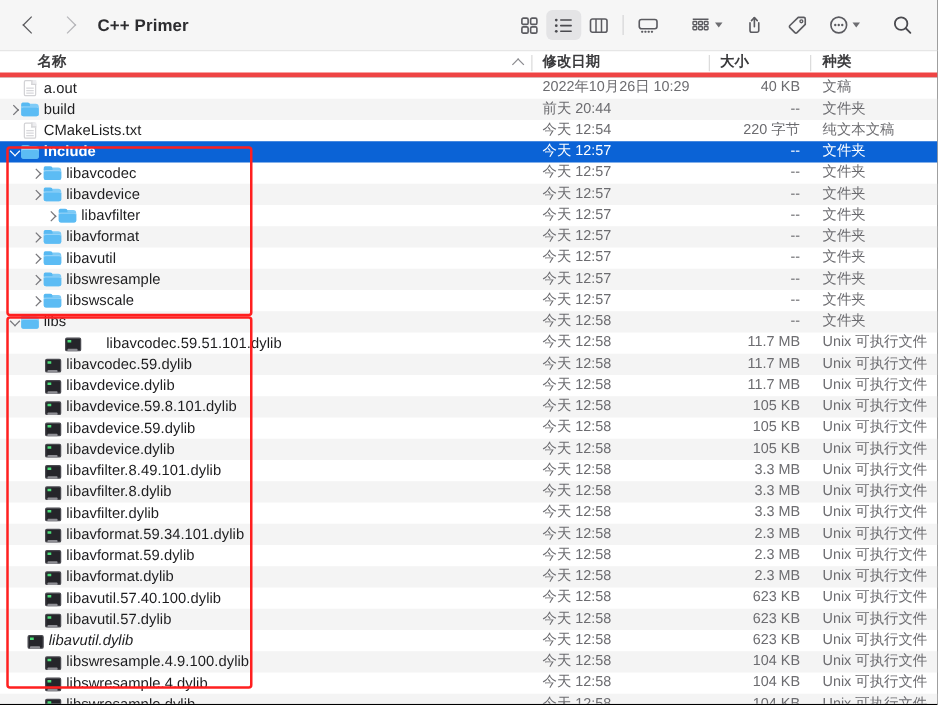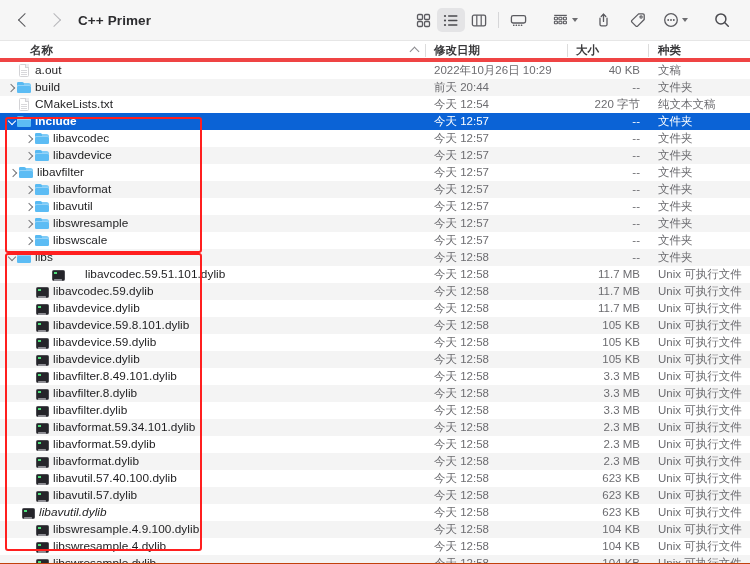--- a/index.html
+++ b/index.html
@@ -14,21 +14,21 @@
     font-family: "Liberation Sans", "DejaVu Sans", sans-serif;
     -webkit-font-smoothing: antialiased;
     color: #1d1d1f;
   }
 
   
   .window {
     position: relative;
     width: 750px;
     height: 564px;
-    background: #c2410c;
+    background: #000000;
     overflow: hidden;
   }
 
   
   .toolbar {
     position: relative;
     height: 40px;
     background: #f6f6f6;
     display: flex;
     align-items: center;
@@ -558,21 +558,21 @@
             <span class="f-tab"></span>
             <span class="f-front"></span>
           </span>
           <span class="name-txt">libavdevice</span>
         </span>
         <span class="cell-date">今天 12:57</span>
         <span class="cell-size">--</span>
         <span class="cell-kind">文件夹</span>
       </div>
       <div class="row">
-        <span class="cell-name" style="left:8px;">
+        <span class="cell-name" style="left:36px;">
           <span class="disclosure">
             <i></i>
           </span>
           <span class="ic ic-folder">
             <span class="f-back"></span>
             <span class="f-tab"></span>
             <span class="f-front"></span>
           </span>
           <span class="name-txt">libavfilter</span>
         </span>

